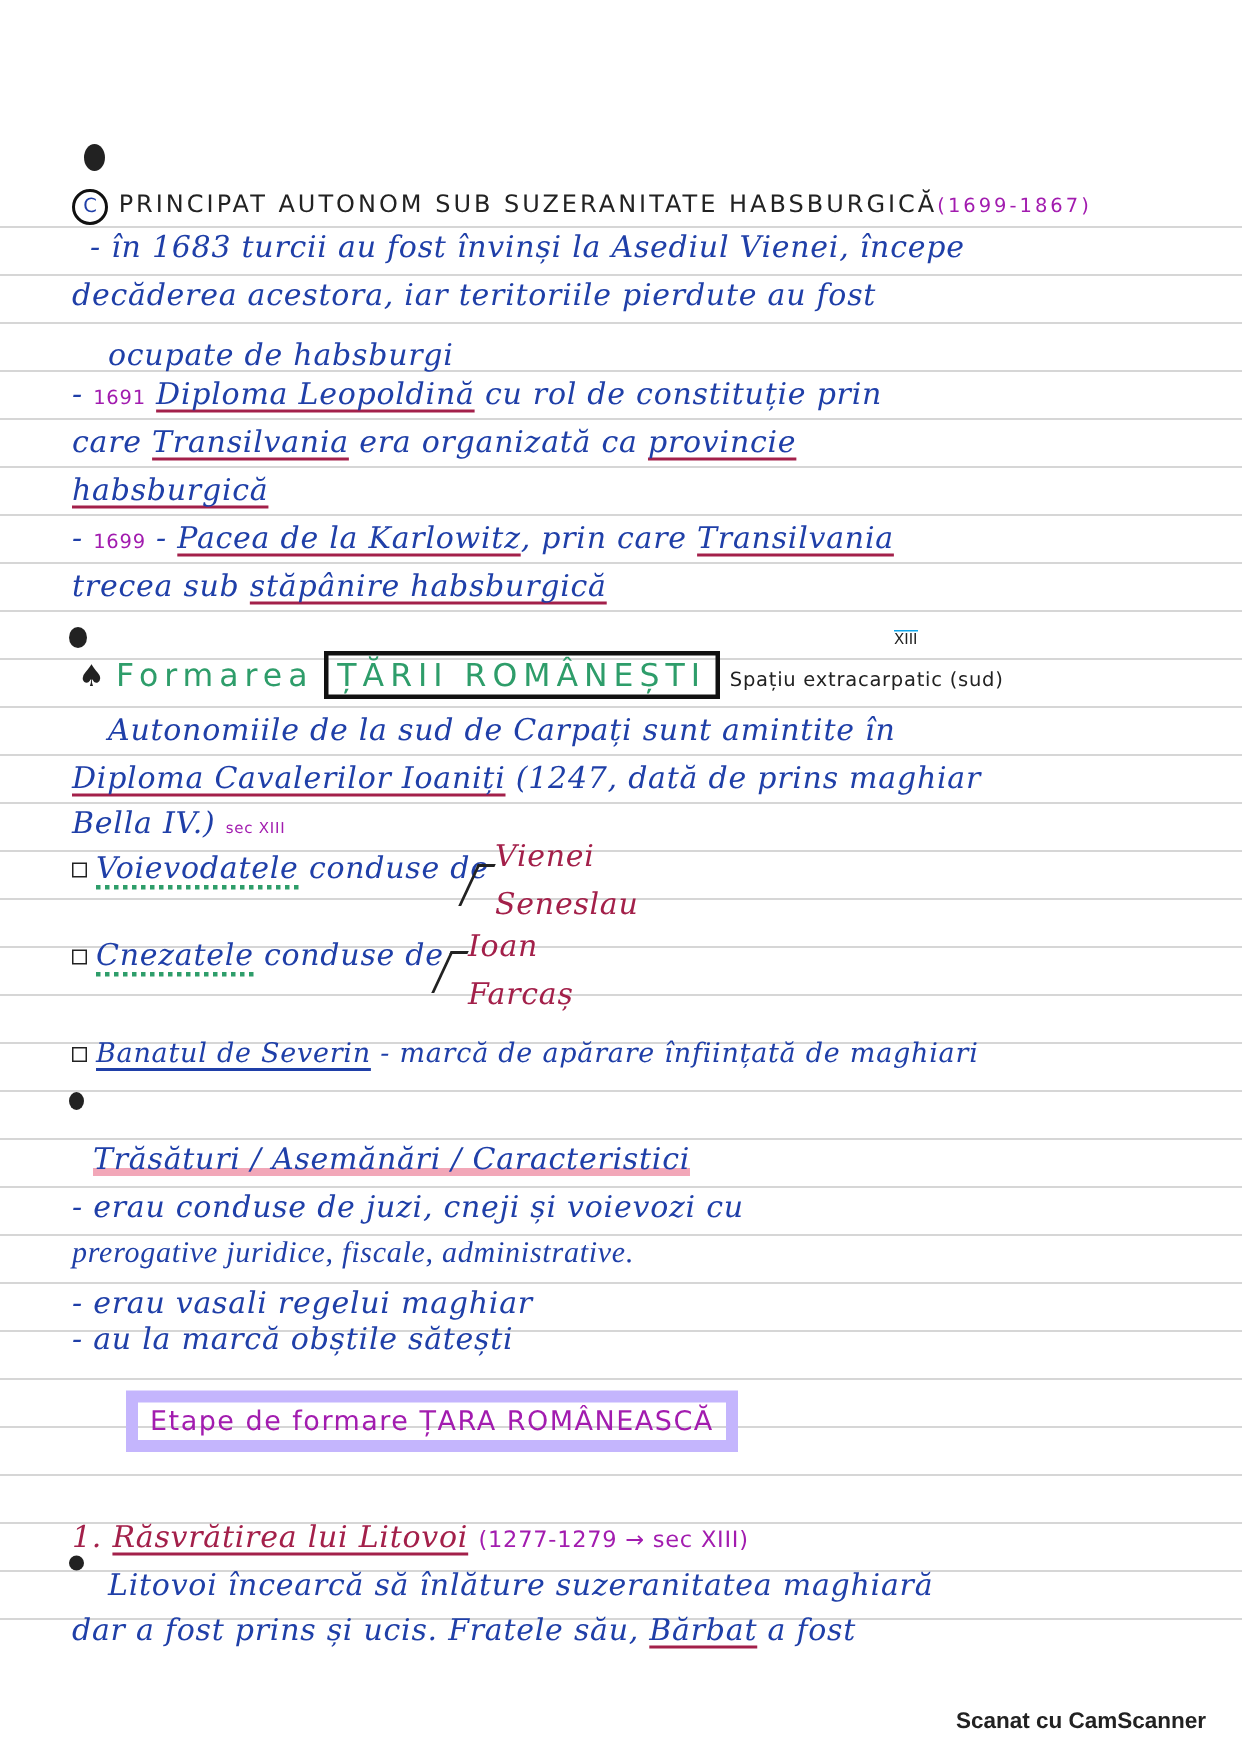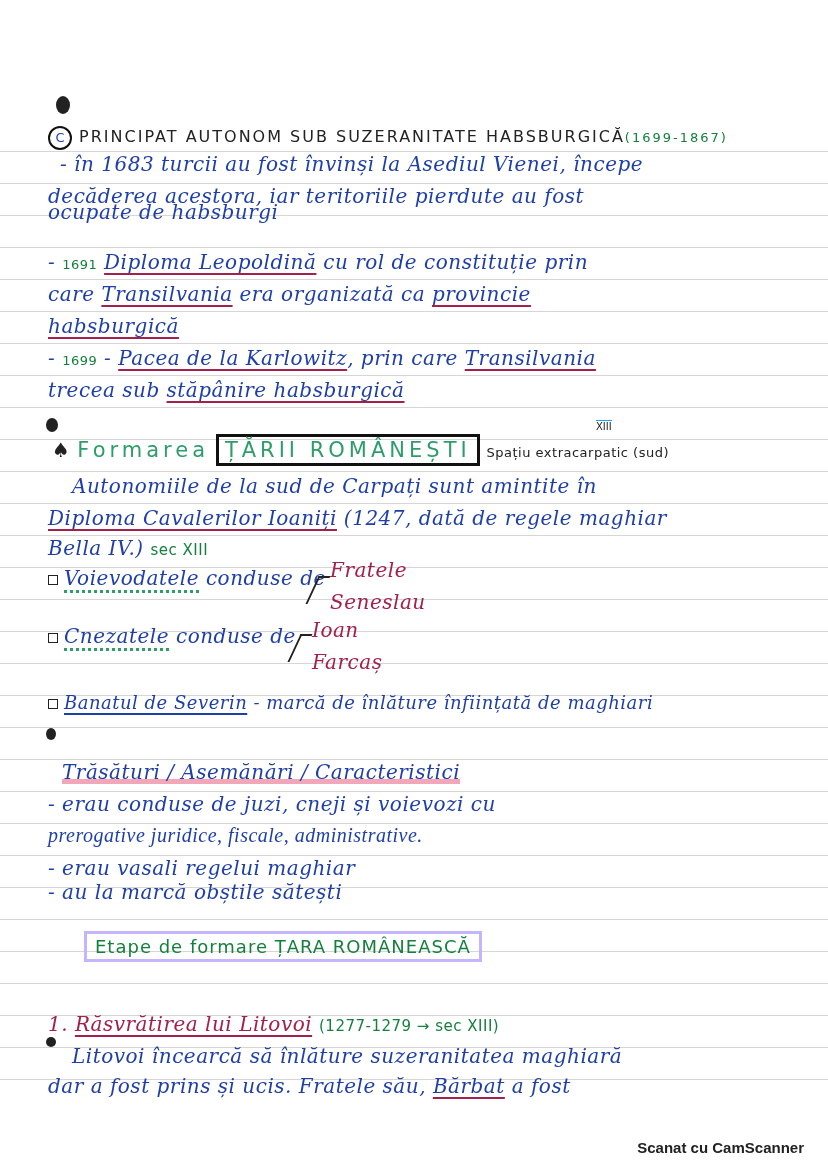--- a/index.html
+++ b/index.html
@@ -7,28 +7,28 @@
        font-family:"DejaVu Serif", serif;}
   .page{position:absolute;left:0;top:0;width:828px;height:1171px;
         background:
           repeating-linear-gradient(to bottom, transparent 0px, transparent 31px, #d6d6d6 31px, #d6d6d6 32px);
         background-position:0 120px;background-size:100% 32px;background-repeat:repeat-y;}
   .page-mask-top{position:absolute;left:0;top:0;width:828px;height:120px;background:#fff;}
   .page-mask-bot{position:absolute;left:0;top:1090px;width:828px;height:81px;background:#fff;}
   .line{position:absolute;left:48px;white-space:nowrap;font-size:20px;color:#1f3fa8;
         font-family:"DejaVu Serif", serif;font-style:italic;letter-spacing:0.5px;}
   .caps{font-style:normal;font-family:"DejaVu Sans", sans-serif;letter-spacing:2px;color:#222;font-size:16px;}
-  .red{color:#15803d;font-style:normal;font-family:"DejaVu Sans",sans-serif;font-size:13px;}
+  .red{color:#a21caf;font-style:normal;font-family:"DejaVu Sans",sans-serif;font-size:13px;}
   .maroon{color:#a3204a;}
   .u-red{text-decoration:underline;text-decoration-color:#a3204a;text-decoration-thickness:2px;text-underline-offset:4px;}
   .u-blue{text-decoration:underline;text-decoration-color:#1f3fa8;text-decoration-thickness:1.5px;text-underline-offset:4px;}
   .dot{position:absolute;background:#222;border-radius:50%;}
   .green{color:#2e9d6a;font-style:normal;font-family:"DejaVu Sans",sans-serif;letter-spacing:4px;font-size:21px;}
   .boxed{border:3px solid #111;padding:1px 6px;}
-  .pinkbox{border:3px solid #c4b5fd;padding:2px 8px;font-style:normal;font-family:"DejaVu Sans",sans-serif;color:#15803d;font-size:18px;letter-spacing:1px;}
+  .pinkbox{border:8px solid #c4b5fd;padding:2px 8px;font-style:normal;font-family:"DejaVu Sans",sans-serif;color:#a21caf;font-size:18px;letter-spacing:1px;}
   .note{font-style:normal;font-family:"DejaVu Sans",sans-serif;color:#222;font-size:13px;}
   .bracket{position:absolute;border-left:2px solid #222;border-top:2px solid #222;width:10px;height:26px;transform:skewX(-25deg);}
   .sq{display:inline-block;width:8px;height:8px;border:1.5px solid #222;margin-right:6px;vertical-align:middle;}
   .hl-dots{text-decoration:underline dotted #2e9d6a 3px;text-underline-offset:5px;}
   .hl-pink{background:linear-gradient(to bottom, transparent 78%, #f2a7b8 78%);}
   .footer{position:absolute;right:24px;top:1139px;font-family:"Liberation Sans",sans-serif;font-weight:bold;font-size:15px;color:#222;}
   .star{font-style:normal;color:#222;}
 </style>
 </head>
 <body>
@@ -41,21 +41,21 @@
 <div class="dot" style="left:46px;top:418px;width:12px;height:14px;"></div>
 <div class="dot" style="left:46px;top:728px;width:10px;height:12px;"></div>
 <div class="dot" style="left:46px;top:1037px;width:10px;height:10px;"></div>
 
 <div class="line caps" style="top:126px;">
   <span style="display:inline-block;width:20px;height:20px;border:2px solid #111;border-radius:50%;text-align:center;line-height:20px;font-size:13px;color:#1f3fa8;letter-spacing:0;">C</span>
   <span>PRINCIPAT AUTONOM SUB SUZERANITATE HABSBURGICĂ</span><span class="red">(1699-1867)</span>
 </div>
 <div class="line" style="top:152px;left:60px;">- în 1683 turcii au fost învinși la Asediul Vienei, începe</div>
 <div class="line" style="top:184px;">decăderea acestora, iar teritoriile pierdute au fost</div>
-<div class="line" style="top:200px;">ocupate de habsburgi</div>
+<div class="line" style="top:224px;margin-left:24px;">ocupate de habsburgi</div>
 <div class="line" style="top:250px;">
   <span>- </span><span class="red">1691</span> <span class="u-red">Diploma Leopoldină</span><span> cu rol de constituție prin</span>
 </div>
 <div class="line" style="top:282px;">
   <span>care </span><span class="u-red">Transilvania</span><span> era organizată ca </span><span class="u-red">provincie</span>
 </div>
 <div class="line u-red" style="top:314px;">habsburgică</div>
 <div class="line" style="top:346px;">
   <span>- </span><span class="red">1699</span> - <span class="u-red">Pacea de la Karlowitz</span><span>, prin care </span><span class="u-red">Transilvania</span>
 </div>
@@ -66,42 +66,42 @@
 <div class="note" style="position:absolute;left:596px;top:420px;font-size:10px;border-top:1px solid #0ea5e9;">XIII</div>
 <div class="line" style="top:438px;left:52px;">
   <span class="star">♠</span>
   <span class="green">Formarea</span>
   <span class="green boxed">ȚĂRII ROMÂNEȘTI</span>
   <span class="note">Spațiu extracarpatic (sud)</span>
 </div>
 
 <div class="line" style="top:474px;left:72px;">Autonomiile de la sud de Carpați sunt amintite în</div>
 <div class="line" style="top:506px;">
-  <span class="u-red">Diploma Cavalerilor Ioaniți</span><span> (1247, dată de regele maghiar</span>
+  <span class="u-red">Diploma Cavalerilor Ioaniți</span><span> (1247, dată de prins maghiar</span>
 </div>
 <div class="line" style="top:536px;">
-  <span>Bella IV.)</span> <span class="red" style="font-size:15px;">sec XIII</span>
+  <span>Bella IV.)</span> <span class="red" style="font-size:10px;">sec XIII</span>
 </div>
 
 <div class="line" style="top:566px;">
   <span class="sq"></span><span class="hl-dots">Voievodatele</span><span> conduse de</span>
 </div>
 <div class="bracket" style="left:312px;top:576px;"></div>
-<div class="line maroon" style="top:558px;left:330px;">Fratele</div>
+<div class="line maroon" style="top:558px;left:330px;">Vienei</div>
 <div class="line maroon" style="top:590px;left:330px;">Seneslau</div>
 
 <div class="line" style="top:624px;">
   <span class="sq"></span><span class="hl-dots">Cnezatele</span><span> conduse de</span>
 </div>
 <div class="bracket" style="left:294px;top:634px;"></div>
 <div class="line maroon" style="top:618px;left:312px;">Ioan</div>
 <div class="line maroon" style="top:650px;left:312px;">Farcaș</div>
 
 <div class="line" style="top:692px;font-size:18px;">
-  <span class="sq"></span><span class="u-blue">Banatul de Severin</span><span> - marcă de înlăture înființată de maghiari</span>
+  <span class="sq"></span><span class="u-blue">Banatul de Severin</span><span> - marcă de apărare înființată de maghiari</span>
 </div>
 
 <div class="line hl-pink" style="top:760px;left:62px;">Trăsături / Asemănări / Caracteristici</div>
 <div class="line" style="top:792px;">- erau conduse de juzi, cneji și voievozi cu</div>
 <div class="line" style="top:824px;font-family:Liberation Serif, serif;">prerogative juridice, fiscale, administrative.</div>
 <div class="line" style="top:856px;">- erau vasali regelui maghiar</div>
 <div class="line" style="top:880px;">- au la marcă obștile sătești</div>
 
 <div class="line" style="top:934px;left:84px;">
   <span class="pinkbox">Etape de formare ȚARA ROMÂNEASCĂ</span>

